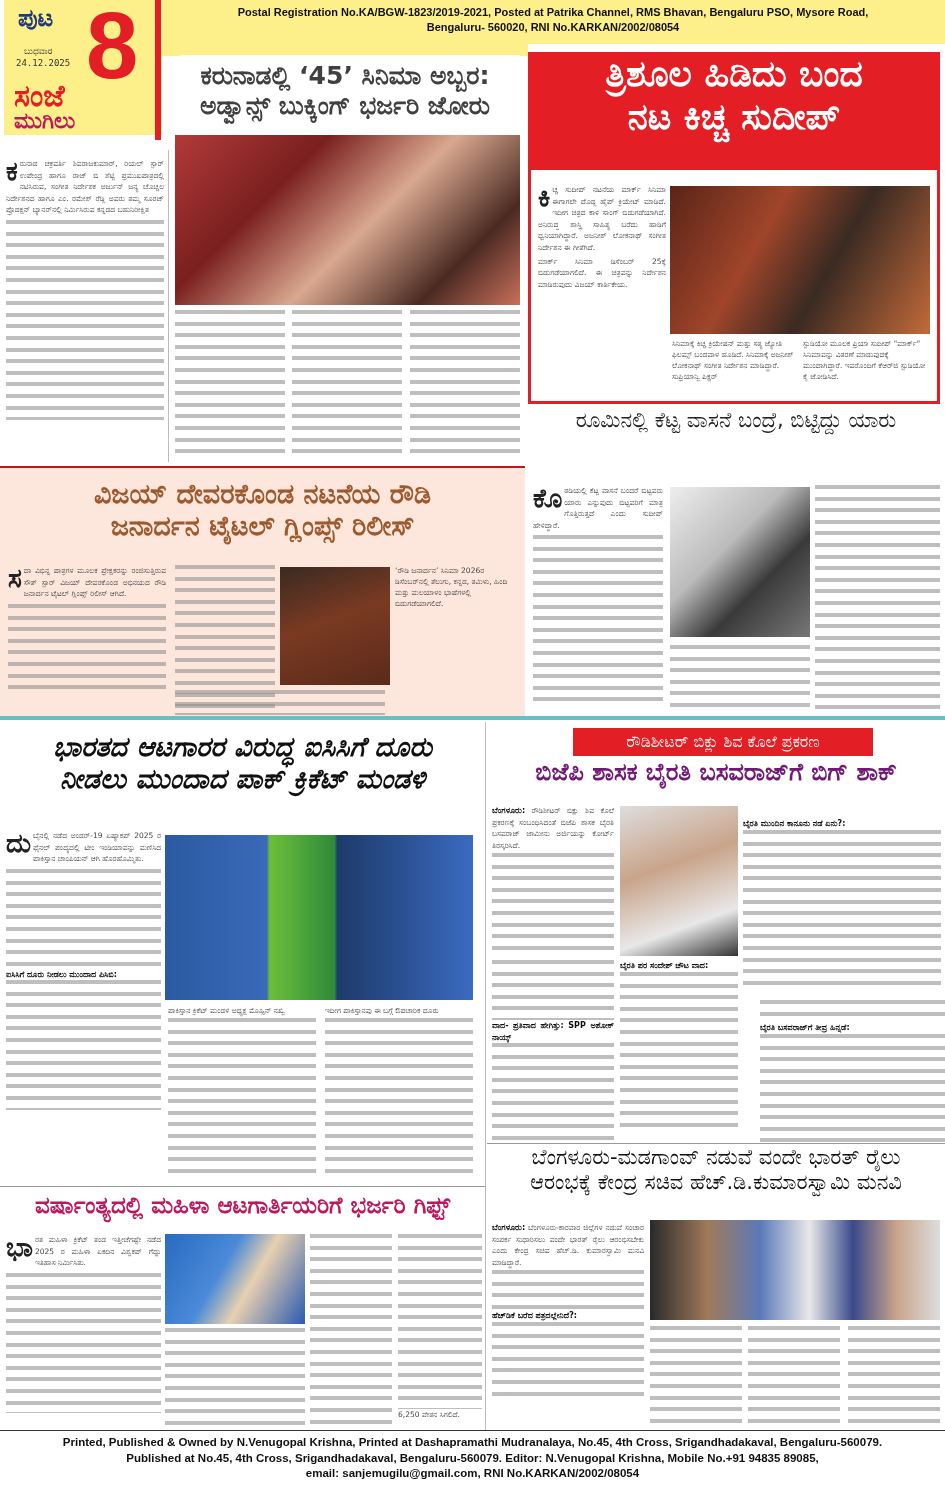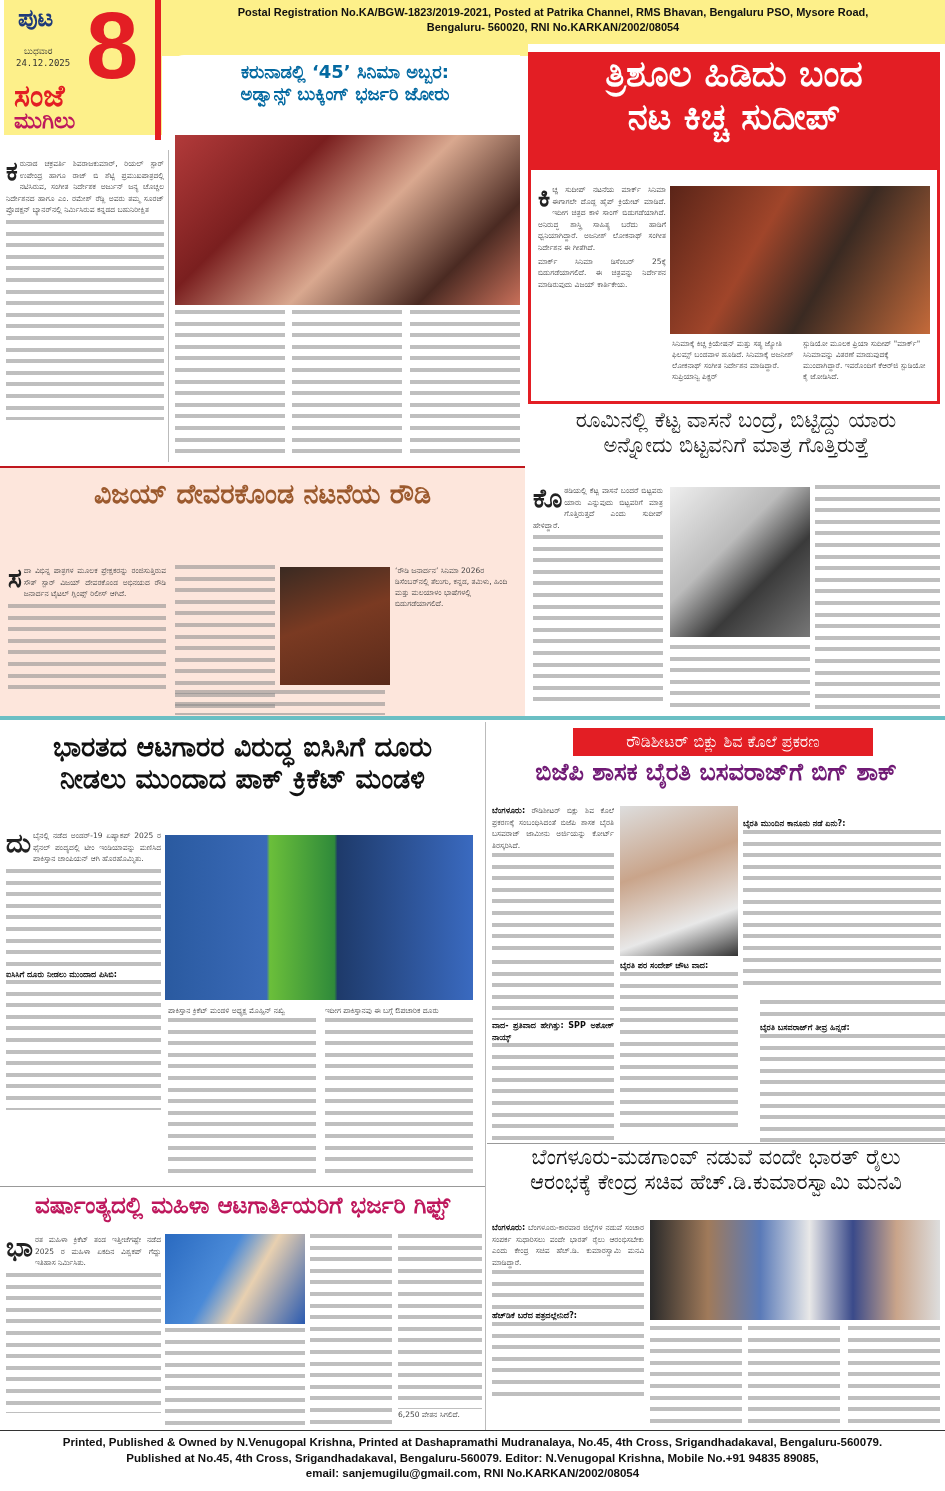--- a/index.html
+++ b/index.html
@@ -14,29 +14,29 @@
   .mast .day { position: absolute; left: 20px; top: 46px; font-size: 9px; color: #333; }
   .mast .date { position: absolute; left: 12px; top: 58px; font-size: 9px; color: #333; font-family: "DejaVu Sans Mono", monospace; text-align: center; }
   .mast .pno { position: absolute; left: 82px; top: -8px; font-size: 94px; font-weight: bold; color: #e31e24; font-family: "Liberation Sans", sans-serif; }
   .mast .sanje { position: absolute; left: 10px; top: 78px; font-size: 30px; font-weight: bold; color: #e31e24; }
   .mast .mugilu { position: absolute; left: 10px; top: 108px; font-size: 22px; color: #be185d; font-weight: bold; }
 
   .postal { left: 161px; top: 0; width: 784px; height: 44px; background: #fdf08a; font-family: "Liberation Sans", sans-serif; font-weight: bold; font-size: 11px; text-align: center; line-height: 15px; padding-top: 5px; color: #111; }
 
   
   .hl { font-weight: bold; text-align: center; line-height: 1.2; }
-  .h45 { left: 170px; top: 55px; width: 350px; height: 75px; font-size: 18px; color: #0369a1; background: #fff; border-top-left-radius: 14px; padding-top: 6px; }
+  .h45 { left: 170px; top: 55px; width: 350px; height: 75px; font-size: 25px; color: #404040; background: #fff; border-top-left-radius: 14px; padding-top: 6px; }
   .sudeep-box { left: 528px; top: 52px; width: 412px; height: 352px; border: 3px solid #e31e24; background: #fff; }
   .sudeep-head { left: 528px; top: 52px; width: 412px; height: 118px; background: #e31e24; color: #fff; font-size: 36px; }
   .room-head { left: 530px; top: 408px; width: 412px; height: 70px; font-size: 21px; color: #222; font-weight: normal; }
   .vijay-box { left: 0; top: 468px; width: 525px; height: 250px; background: #fde6dc; }
   .vijay-head { left: 0; top: 470px; width: 525px; height: 90px; font-size: 27px; color: #9c5a2e; padding-top: 8px; }
   .red-rule { height: 2px; background: #c0171e; }
   .teal-rule { height: 4px; background: #6bbfc4; }
-  .pak-head { left: 0; top: 727px; width: 485px; height: 100px; font-size: 27px; color: #111; padding-top: 4px; }
+  .pak-head { left: 0; top: 727px; width: 485px; height: 100px; font-size: 27px; color: #111; padding-top: 4px; font-style: italic; }
   .kicker { left: 573px; top: 728px; width: 300px; height: 28px; background: #e31e24; color: #fff; font-size: 16px; line-height: 28px; text-align: center; }
   .bjp-head { left: 487px; top: 758px; width: 458px; height: 40px; font-size: 24px; color: #701a75; }
   .vande-head { left: 487px; top: 1145px; width: 458px; height: 76px; font-size: 21px; color: #111; font-weight: normal; }
   .women-head { left: 0; top: 1192px; width: 485px; height: 38px; font-size: 23px; color: #be185d; }
 
   
   .photo { background: #888; overflow: hidden; }
   .ph-45 { left: 175px; top: 135px; width: 345px; height: 170px; background: linear-gradient(135deg,#b23a3a 0%,#7a1f1f 30%,#d9a88f 55%,#4a2a22 80%,#c9705a 100%); }
   .ph-sudeep { left: 670px; top: 186px; width: 260px; height: 148px; background: linear-gradient(120deg,#5a2418 0%,#a0452a 35%,#3a2a22 60%,#c46a3a 100%); }
   .ph-vijay { left: 280px; top: 567px; width: 110px; height: 118px; background: linear-gradient(160deg,#3a2a22 0%,#7a3a22 45%,#5a2a1a 100%); }
@@ -99,35 +99,35 @@
   <span class="dropcap" style="float:left;margin-right:2px;">ಕಿ</span>
   <span>ಚ್ಚ ಸುದೀಪ್ ನಟನೆಯ ಮಾರ್ಕ್ ಸಿನಿಮಾ ಈಗಾಗಲೇ ದೊಡ್ಡ ಹೈಪ್ ಕ್ರಿಯೇಟ್ ಮಾಡಿದೆ. ಇದೀಗ ಚಿತ್ರದ ಕಾಳಿ ಸಾಂಗ್ ಬಿಡುಗಡೆಯಾಗಿದೆ. ಅನಿರುದ್ಧ ಶಾಸ್ತ್ರಿ ಸಾಹಿತ್ಯ ಬರೆದು ಹಾಡಿಗೆ ಧ್ವನಿಯಾಗಿದ್ದಾರೆ. ಅಜನೀಶ್ ಲೋಕನಾಥ್ ಸಂಗೀತ ನಿರ್ದೇಶನ ಈ ಗೀತೆಗಿದೆ.</span>
   <p style="margin-top:2px;">ಮಾರ್ಕ್ ಸಿನಿಮಾ ಡಿಸೆಂಬರ್ 25ಕ್ಕೆ ಬಿಡುಗಡೆಯಾಗಲಿದೆ. ಈ ಚಿತ್ರವನ್ನು ನಿರ್ದೇಶನ ಮಾಡಿರುವುದು ವಿಜಯ್ ಕಾರ್ತಿಕೇಯ.</p>
 </div>
 <div class="abs photo ph-sudeep"></div>
 <div class="abs caption" style="left:672px;top:338px;width:125px;height:60px;overflow:hidden;">ಸಿನಿಮಾಕ್ಕೆ ಕಿಚ್ಚ ಕ್ರಿಯೇಷನ್ ಮತ್ತು ಸತ್ಯ ಜ್ಯೋತಿ ಫಿಲಮ್ಸ್ ಬಂಡವಾಳ ಹೂಡಿದೆ. ಸಿನಿಮಾಕ್ಕೆ ಅಜನೀಶ್ ಲೋಕನಾಥ್ ಸಂಗೀತ ನಿರ್ದೇಶನ ಮಾಡಿದ್ದಾರೆ. ಸುಪ್ರಿಯಾನ್ವಿ ಪಿಕ್ಚರ್</div>
 <div class="abs caption" style="left:803px;top:338px;width:125px;height:60px;overflow:hidden;">ಸ್ಟುಡಿಯೋ ಮೂಲಕ ಪ್ರಿಯಾ ಸುದೀಪ್ "ಮಾರ್ಕ್" ಸಿನಿಮಾವನ್ನು ವಿತರಣೆ ಮಾಡುವುದಕ್ಕೆ ಮುಂದಾಗಿದ್ದಾರೆ. ಇವರೊಂದಿಗೆ ಕೆಆರ್‌ಜಿ ಸ್ಟುಡಿಯೋ ಕೈ ಜೋಡಿಸಿದೆ.</div>
 
 <div class="abs hl room-head">
   <div>ರೂಮಿನಲ್ಲಿ ಕೆಟ್ಟ ವಾಸನೆ ಬಂದ್ರೆ, ಬಿಟ್ಟಿದ್ದು ಯಾರು</div>
-  <div>ಅನ್ನೋದು ಬಿಟ್ಟವನಿಗೆ ಮಾತ್ರ ಗೊತ್ತಿರುತ್ತೆ</div>
 </div>
 <div class="abs txt" style="left:533px;top:485px;width:130px;height:228px;">
   <span class="dropcap" style="float:left;margin-right:2px;">ಕೊ</span>
   <span>ಠಡಿಯಲ್ಲಿ ಕೆಟ್ಟ ವಾಸನೆ ಬಂದರೆ ಬಿಟ್ಟವರು ಯಾರು ಎನ್ನುವುದು ಬಿಟ್ಟವರಿಗೆ ಮಾತ್ರ ಗೊತ್ತಿರುತ್ತದೆ ಎಂದು ಸುದೀಪ್ ಹೇಳಿದ್ದಾರೆ.</span>
   <div class="lines" style="height:170px;margin-top:4px;"></div>
 </div>
 <div class="abs photo ph-room"></div>
 <div class="abs lines" style="left:670px;top:645px;width:140px;height:70px;"></div>
 <div class="abs lines" style="left:815px;top:485px;width:125px;height:230px;"></div>
 
 <div class="abs red-rule" style="left:0;top:466px;width:525px;"></div>
 <div class="abs vijay-box"></div>
 <div class="abs hl vijay-head">
   <div>ವಿಜಯ್ ದೇವರಕೊಂಡ ನಟನೆಯ ರೌಡಿ</div>
+  <div>ಜನಾರ್ದನ ಟೈಟಲ್ ಗ್ಲಿಂಪ್ಸ್ ರಿಲೀಸ್</div>
 </div>
 <div class="abs txt" style="left:8px;top:565px;width:158px;height:150px;">
   <span class="dropcap" style="float:left;margin-right:2px;">ಸ</span>
   <span>ದಾ ವಿಭಿನ್ನ ಪಾತ್ರಗಳ ಮೂಲಕ ಪ್ರೇಕ್ಷಕರನ್ನು ರಂಜಿಸುತ್ತಿರುವ ಸೌತ್ ಸ್ಟಾರ್ ವಿಜಯ್ ದೇವರಕೊಂಡ ಅಭಿನಯದ ರೌಡಿ ಜನಾರ್ದನ ಟೈಟಲ್ ಗ್ಲಿಂಪ್ಸ್ ರಿಲೀಸ್ ಆಗಿದೆ.</span>
   <div class="lines" style="height:90px;margin-top:4px;"></div>
 </div>
 <div class="abs lines" style="left:175px;top:565px;width:100px;height:150px;"></div>
 <div class="abs photo ph-vijay"></div>
 <div class="abs lines" style="left:175px;top:690px;width:210px;height:25px;"></div>
 <div class="abs caption" style="left:395px;top:565px;width:125px;height:150px;overflow:hidden;">‘ರೌಡಿ ಜನಾರ್ದನ’ ಸಿನಿಮಾ 2026ರ ಡಿಸೆಂಬರ್‌ನಲ್ಲಿ ತೆಲುಗು, ಕನ್ನಡ, ತಮಿಳು, ಹಿಂದಿ ಮತ್ತು ಮಲಯಾಳಂ ಭಾಷೆಗಳಲ್ಲಿ ಬಿಡುಗಡೆಯಾಗಲಿದೆ.</div>

